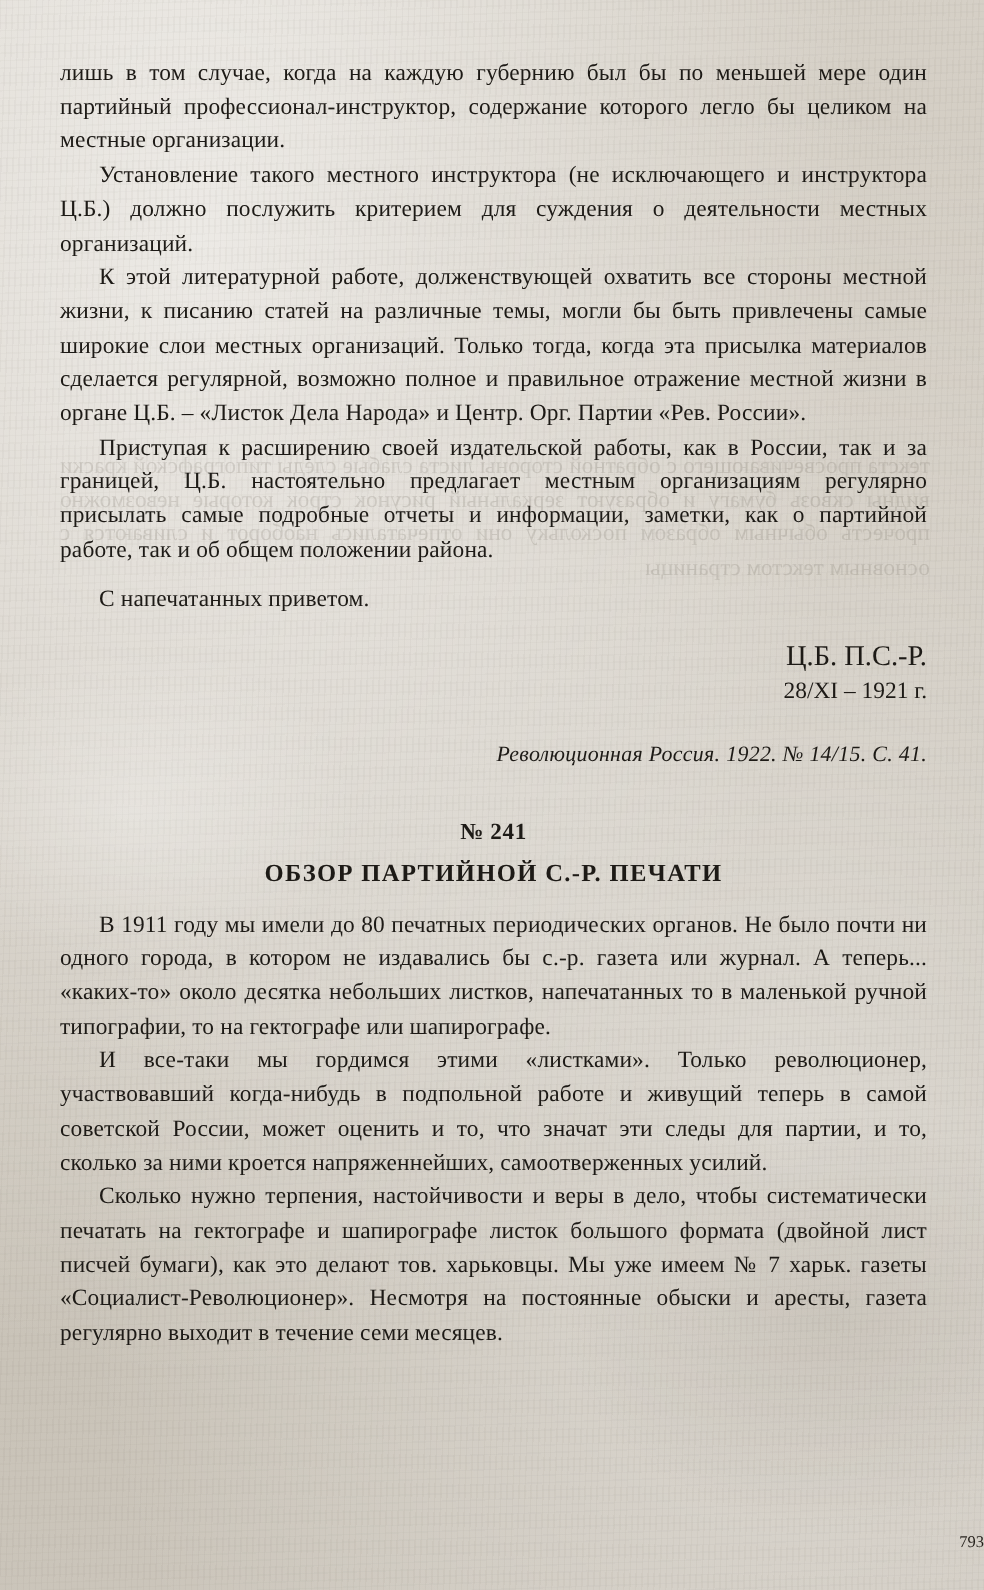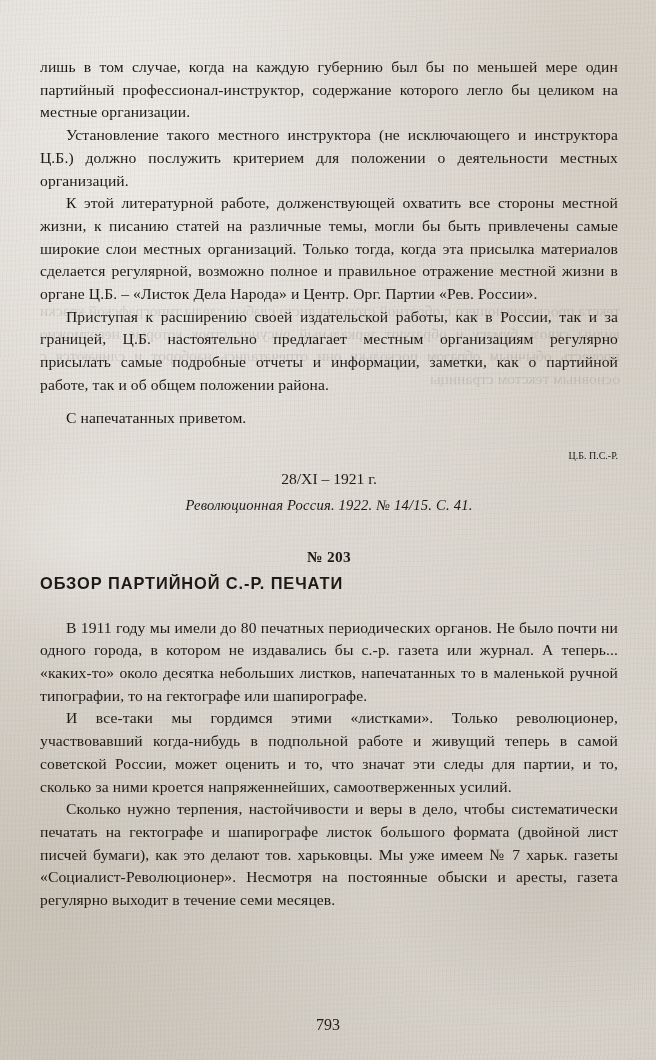--- a/index.html
+++ b/index.html
@@ -44,77 +44,78 @@
     line-height: 22.6px;
     text-align: justify;
     transform: scaleX(-1);
     pointer-events: none;
     font-family: "Liberation Serif", serif;
     user-select: none;
   }
   .content {
     position: absolute;
     left: 40px;
-    top: 56px;
+    top: 38px;
     width: 578px;
     color: #1d1a16;
   }
   p.para {
     margin: 0;
     font-size: 15.6px;
     line-height: 22.7px;
     text-align: justify;
     text-indent: 26px;
     letter-spacing: 0.1px;
   }
   p.para.noind {
     text-indent: 0;
   }
   .sign-line {
     margin-top: 6px;
-    font-size: 10px;
+    font-size: 19px;
     line-height: 22.7px;
     text-align: right;
   }
   .date-line {
     margin-top: 0px;
     font-size: 15.6px;
     line-height: 22.7px;
-    text-align: center;
+    text-align: right;
   }
   .source-line {
-    margin-top: 6px;
+    margin-top: 22px;
     font-size: 14.6px;
     font-style: italic;
-    text-align: center;
+    text-align: right;
     letter-spacing: 0.2px;
   }
   .doc-number {
     margin-top: 34px;
     text-align: center;
     font-size: 15.4px;
     font-weight: bold;
     letter-spacing: 0.4px;
   }
   .doc-title {
     margin-top: 8px;
-    margin-bottom: 24px;
+    margin-bottom: 14px;
+    text-align: center;
     font-size: 16.4px;
     font-weight: bold;
     letter-spacing: 0.9px;
-    font-family: Liberation Sans, sans-serif;
+    font-family: Liberation Serif, serif;
   }
   .blockgap { height: 10px; }
   .page-number {
     position: absolute;
     left: 0;
     right: 0;
     bottom: 26px;
-    text-align: center;
-    font-size: 16px;
+    text-align: right;
+    font-size: 11px;
     color: #231f1a;
   }
   .spotA, .spotB {
     position: absolute;
     border-radius: 50%;
     pointer-events: none;
   }
   .spotA {
     width: 300px; height: 220px;
     left: -60px; top: 430px;
@@ -132,34 +133,34 @@
 
 <div class="page">
   <div class="spotA"></div>
   <div class="spotB"></div>
 
   <div class="ghost">текста просвечивающего с обратной стороны листа слабые следы типографской краски видны сквозь бумагу и образуют зеркальный рисунок строк которые невозможно прочесть обычным образом поскольку они отпечатались наоборот и сливаются с основным текстом страницы</div>
 
   <div class="content">
 
     <p class="para noind">лишь в том случае, когда на каждую губернию был бы по меньшей мере один партийный профессионал-инструктор, содержание которого легло бы целиком на местные организации.</p>
-    <p class="para">Установление такого местного инструктора (не исключающего и инструктора Ц.Б.) должно послужить критерием для положении о деятельности местных организаций.</p>
+    <p class="para">Установление такого местного инструктора (не исключающего и инструктора Ц.Б.) должно послужить критерием для суждения о деятельности местных организаций.</p>
     <p class="para">К этой литературной работе, долженствующей охватить все стороны местной жизни, к писанию статей на различные темы, могли бы быть привлечены самые широкие слои местных организаций. Только тогда, когда эта присылка материалов сделается регулярной, возможно полное и правильное отражение местной жизни в органе Ц.Б. – «Листок Дела Народа» и Центр. Орг. Партии «Рев. России».</p>
     <p class="para">Приступая к расширению своей издательской работы, как в России, так и за границей, Ц.Б. настоятельно предлагает местным организациям регулярно присылать самые подробные отчеты и информации, заметки, как о партийной работе, так и об общем положении района.</p>
 
     <div class="blockgap"></div>
     <p class="para">С напечатанных приветом.</p>
 
     <div class="blockgap"></div>
     <div class="sign-line">Ц.Б. П.С.-Р.</div>
     <div class="date-line">28/XI – 1921 г.</div>
 
     <div class="source-line">Революционная Россия. 1922. № 14/15. С. 41.</div>
 
-    <div class="doc-number">№ 203</div>
+    <div class="doc-number">№ 241</div>
     <div class="doc-title">ОБЗОР ПАРТИЙНОЙ С.-Р. ПЕЧАТИ</div>
 
     <p class="para">В 1911 году мы имели до 80 печатных периодических органов. Не было почти ни одного города, в котором не издавались бы с.-р. газета или журнал. А теперь... «каких-то» около десятка небольших листков, напечатанных то в маленькой ручной типографии, то на гектографе или шапирографе.</p>
     <p class="para">И все-таки мы гордимся этими «листками». Только революционер, участвовавший когда-нибудь в подпольной работе и живущий теперь в самой советской России, может оценить и то, что значат эти следы для партии, и то, сколько за ними кроется напряженнейших, самоотверженных усилий.</p>
     <p class="para">Сколько нужно терпения, настойчивости и веры в дело, чтобы систематически печатать на гектографе и шапирографе листок большого формата (двойной лист писчей бумаги), как это делают тов. харьковцы. Мы уже имеем № 7 харьк. газеты «Социалист-Революционер». Несмотря на постоянные обыски и аресты, газета регулярно выходит в течение семи месяцев.</p>
 
   </div>
 
   <div class="page-number">793</div>
 </div>

